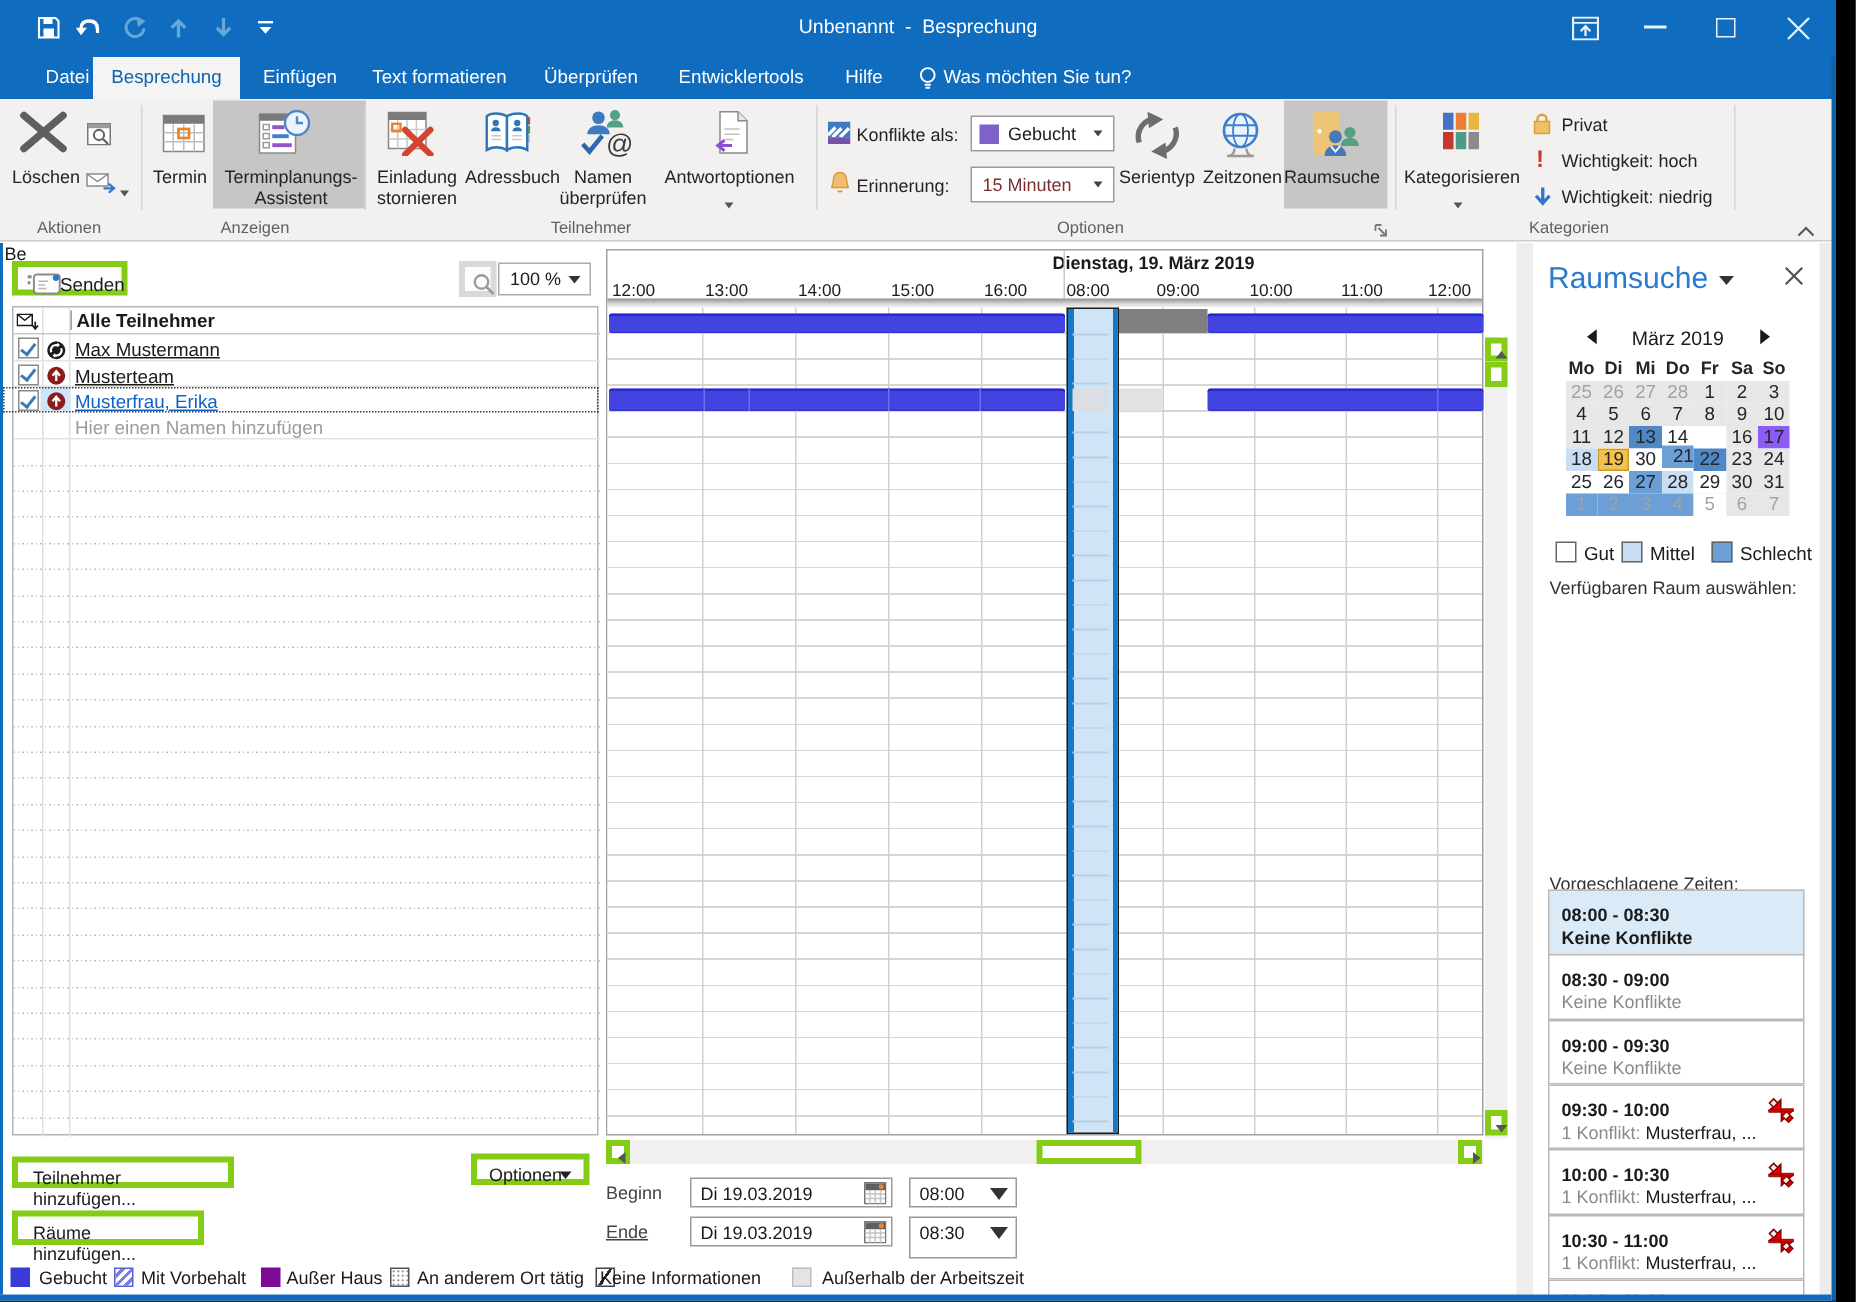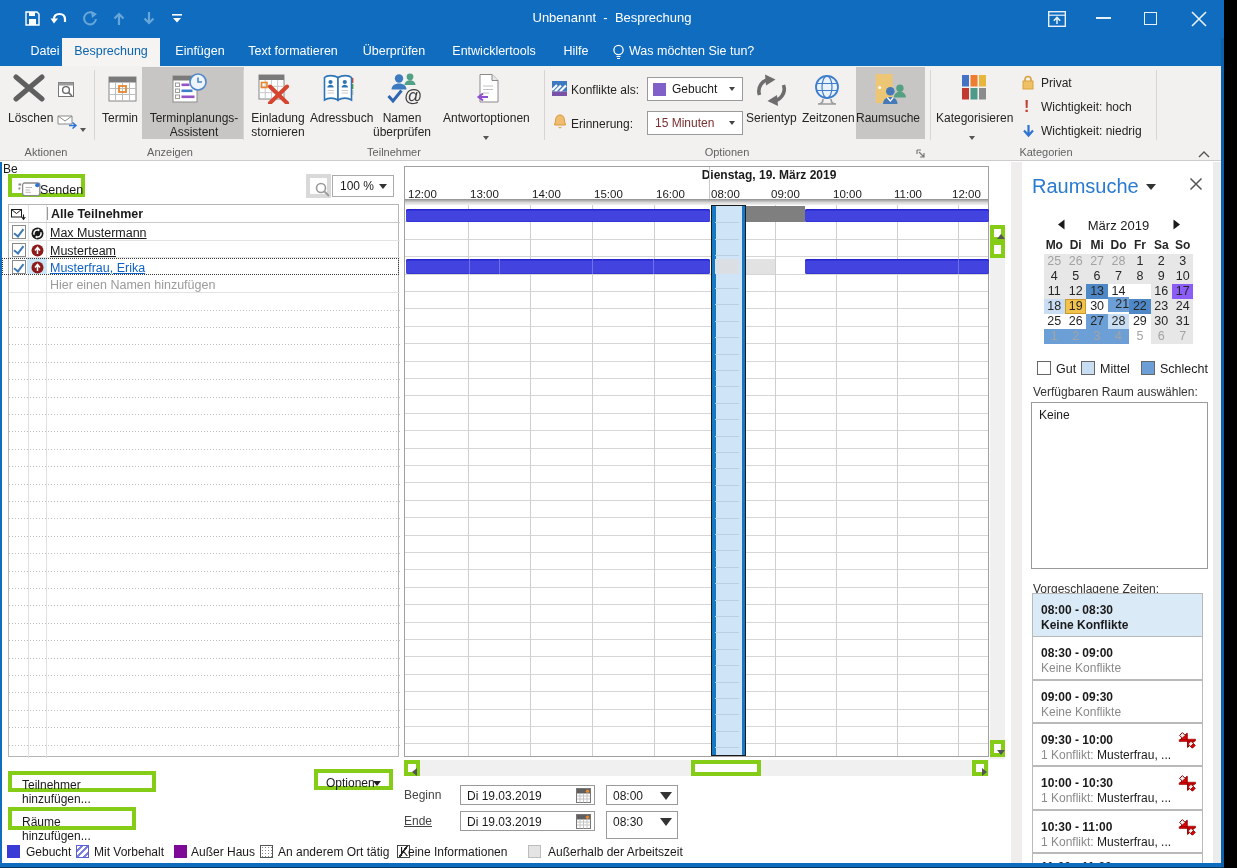--- a/index.html
+++ b/index.html
@@ -538,23 +538,20 @@
     <div class="calcell" style="left:1150.6px;top:167.0px;background:#e7e7e7;color:#a3a3a3;">6</div>
     <div class="calcell" style="left:1172.0px;top:167.0px;background:#e7e7e7;color:#a3a3a3;">7</div>
 
     <div class="abs" style="left:1037px;top:199px;width:14px;height:14px;border:1px solid #666;background:#fff;"></div>
     <div class="abs" style="left:1056px;top:200px;font-size:12.5px;color:#1a1a1a;">Gut</div>
     <div class="abs" style="left:1081px;top:199px;width:14px;height:14px;border:1px solid #666;background:#c9def2;"></div>
     <div class="abs" style="left:1100px;top:200px;font-size:12.5px;color:#1a1a1a;">Mittel</div>
     <div class="abs" style="left:1141px;top:199px;width:14px;height:14px;border:1px solid #666;background:#6b9fd6;"></div>
     <div class="abs" style="left:1160px;top:200px;font-size:12.5px;color:#1a1a1a;">Schlecht</div>
     <div class="abs" style="left:1033px;top:223px;font-size:12px;color:#333;">Verfügbaren Raum auswählen:</div>
-    <div class="abs" style="left:1031px;top:240px;width:177px;height:167px;border:1px solid #9a9a9a;background:#fff;">
-      <div class="abs" style="left:7px;top:5px;font-size:12px;color:#1a1a1a;">Keine</div>
-    </div>
     <div class="abs" style="left:1033px;top:420px;font-size:12px;color:#333;">Vorgeschlagene Zeiten:</div>
     <div class="sugg" style="left:1032px;top:431px;background:#dbeaf7;">
       <span class="t">08:00 - 08:30</span>
         <span class="s" style="color:#1a1a1a;font-weight:bold;">Keine Konflikte</span>
     </div>
     <div class="sugg" style="left:1032px;top:474.3px;">
       <span class="t">08:30 - 09:00</span>
         <span class="s">Keine Konflikte</span>
     </div>
     <div class="sugg" style="left:1032px;top:517.6px;">

